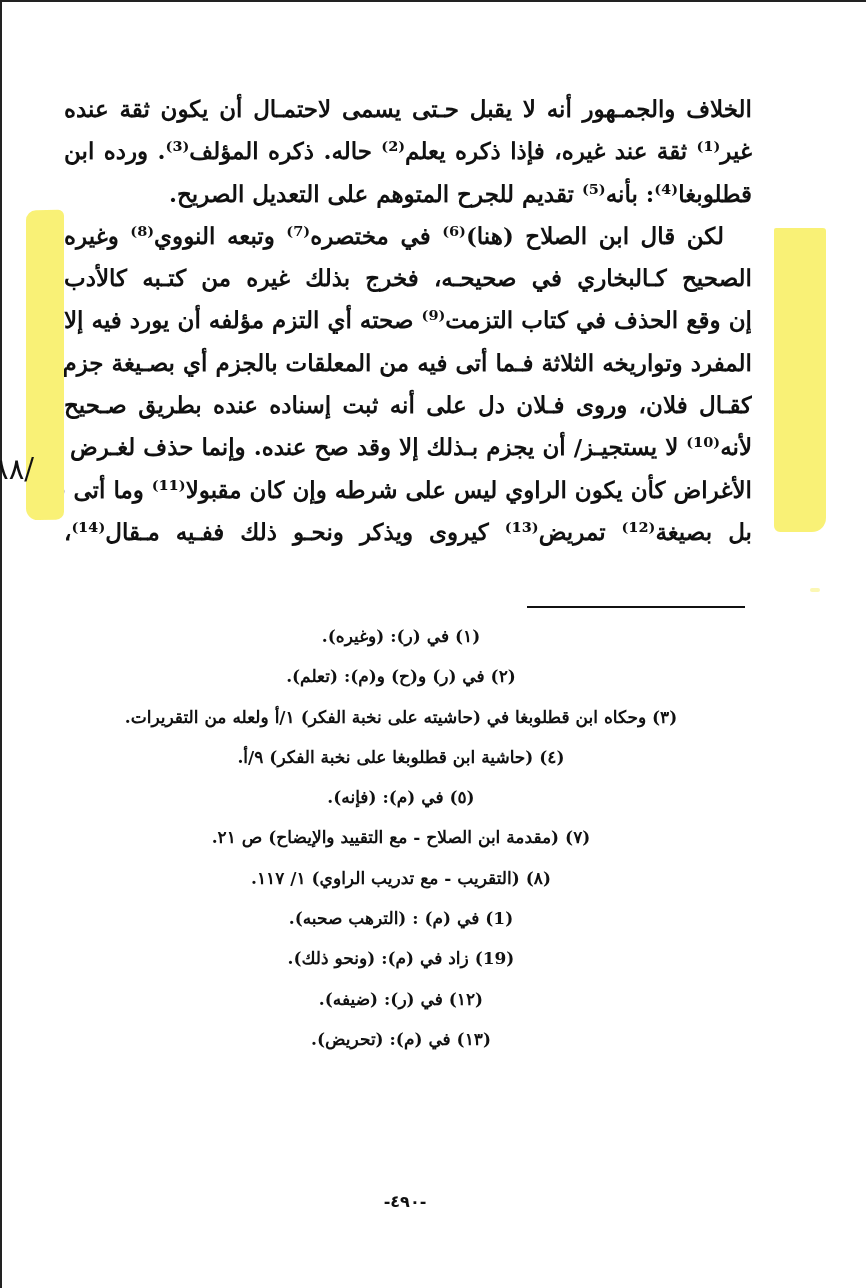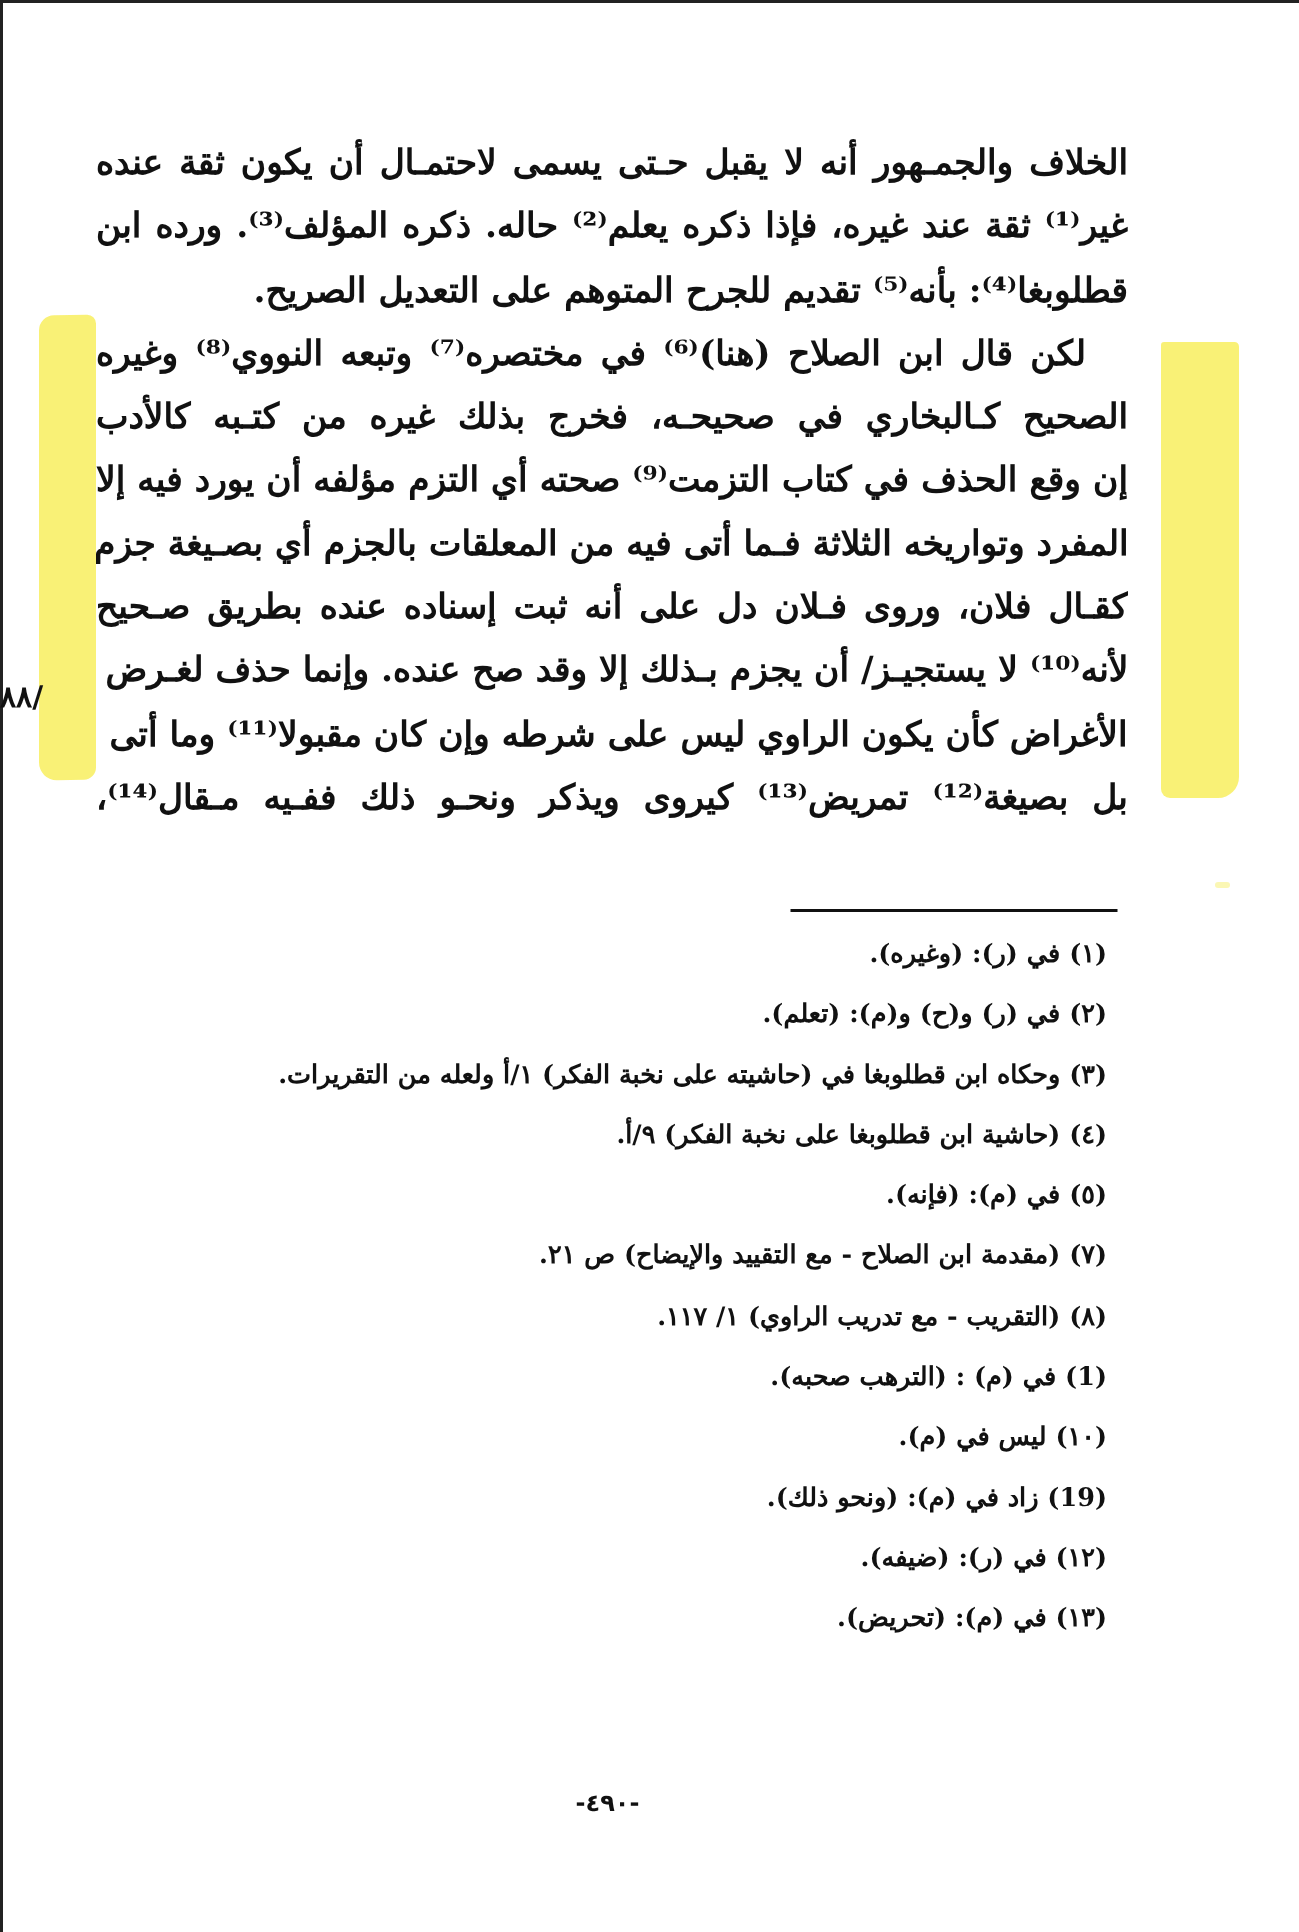--- a/index.html
+++ b/index.html
@@ -15,38 +15,38 @@
     .highlight {
       position: absolute; background: #f8f06a; opacity: 0.92;
       border-radius: 6px 14px 10px 6px;
     }
     .hl-left { left: 26px; top: 210px; width: 38px; height: 310px; border-radius: 10px 6px 8px 12px; transform: skewY(-1deg); }
     .hl-right { left: 774px; top: 228px; width: 52px; height: 304px; border-radius: 2px 3px 14px 6px; }
     .hl-smudge { left: 810px; top: 588px; width: 10px; height: 4px; border-radius: 3px; opacity: 0.5; }
 
     .margin-ref {
       position: absolute; left: 0; top: 452px; width: 34px; text-align: left;
-      font-size: 20px; direction: rtl; overflow: hidden; white-space: nowrap; font-weight: bold;
+      font-size: 29px; direction: rtl; overflow: hidden; white-space: nowrap;
     }
 
     .body-text {
       position: absolute; left: 64px; top: 88px; width: 688px;
       direction: rtl; text-align: justify; text-align-last: justify;
       font-size: 23px; line-height: 42.3px; font-weight: bold;
     }
     .body-text .line { display: block; height: 42.3px; white-space: nowrap; overflow: hidden; text-align-last: justify; }
     .body-text .line.last { text-align-last: right; }
     .body-text .indent { padding-right: 28px; }
 
     .fn-rule {
       position: absolute; left: 527px; top: 606px; width: 218px; height: 2px; background: #111;
     }
     .footnotes {
-      position: absolute; right: 128px; top: 616px; width: 700px;
-      direction: rtl; text-align: right;
+      position: absolute; right: 115px; top: 616px; width: 700px;
+      direction: rtl; text-align: center;
       font-size: 17px; font-weight: bold; line-height: 40.3px;
     }
     .footnotes .fn { display: block; white-space: nowrap; }
 
     .page-number {
       position: absolute; left: 360px; top: 1192px; width: 90px; text-align: center;
       font-size: 16px; font-weight: bold; letter-spacing: 2px;
       font-family: "DejaVu Sans", "Liberation Sans", sans-serif;
     }
   </style>
@@ -80,19 +80,18 @@
 
 <div class="footnotes">
   <span class="fn">(١) في (ر): (وغيره).</span>
   <span class="fn">(٢) في (ر) و(ح) و(م): (تعلم).</span>
   <span class="fn">(٣) وحكاه ابن قطلوبغا في (حاشيته على نخبة الفكر) ١/أ ولعله من التقريرات.</span>
   <span class="fn">(٤) (حاشية ابن قطلوبغا على نخبة الفكر) ٩/أ.</span>
   <span class="fn">(٥) في (م): (فإنه).</span>
   <span class="fn">(٧) (مقدمة ابن الصلاح - مع التقييد والإيضاح) ص ٢١.</span>
   <span class="fn">(٨) (التقريب - مع تدريب الراوي) ١/ ١١٧.</span>
   <span class="fn">(1) في (م) : (الترهب صحبه).</span>
-  <span class="fn">(١٠) ليس في (م).</span>
   <span class="fn">(19) زاد في (م): (ونحو ذلك).</span>
   <span class="fn">(١٢) في (ر): (ضيفه).</span>
   <span class="fn">(١٣) في (م): (تحريض).</span>
 </div>
 
 <div class="page-number">-٤٩٠-</div>
 
 </body></html>

